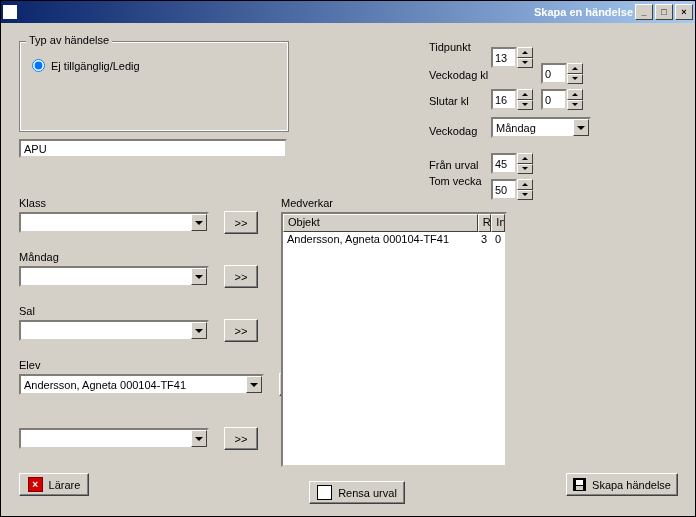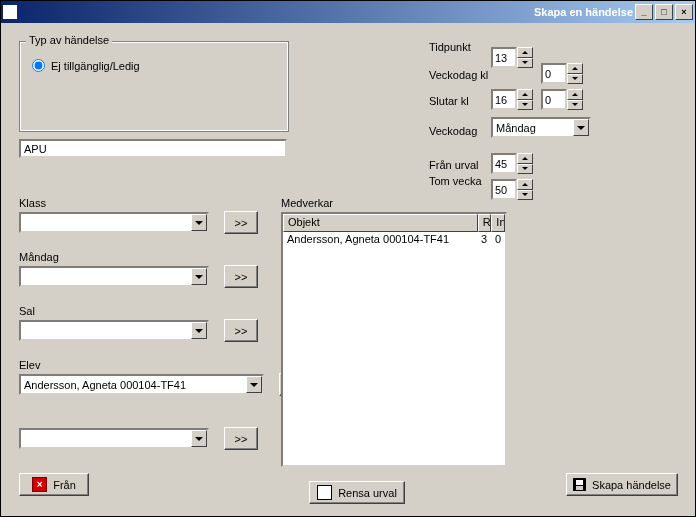--- a/index.html
+++ b/index.html
@@ -216,21 +216,21 @@
           <div class="trow">
             <div class="td" style="width:194px;">Andersson, Agneta 000104-TF41</div>
             <div class="td" style="width:14px;text-align:right;">3</div>
             <div class="td" style="width:14px;text-align:right;">0</div>
           </div>
         </div>
     </div>
 
     <div class="btn" style="left:18px;top:450px;width:70px;">
       <span class="icon-x">×</span>
-      <span>Från</span>
+      <span>Lärare</span>
     </div>
 
     <div class="btn" style="left:308px;top:458px;width:96px;">
       <span class="icon-doc"></span>
       <span>Rensa urval</span>
     </div>
 
     <div class="btn" style="left:565px;top:450px;width:112px;">
       <span class="icon-save"></span>
       <span>Skapa händelse</span>

